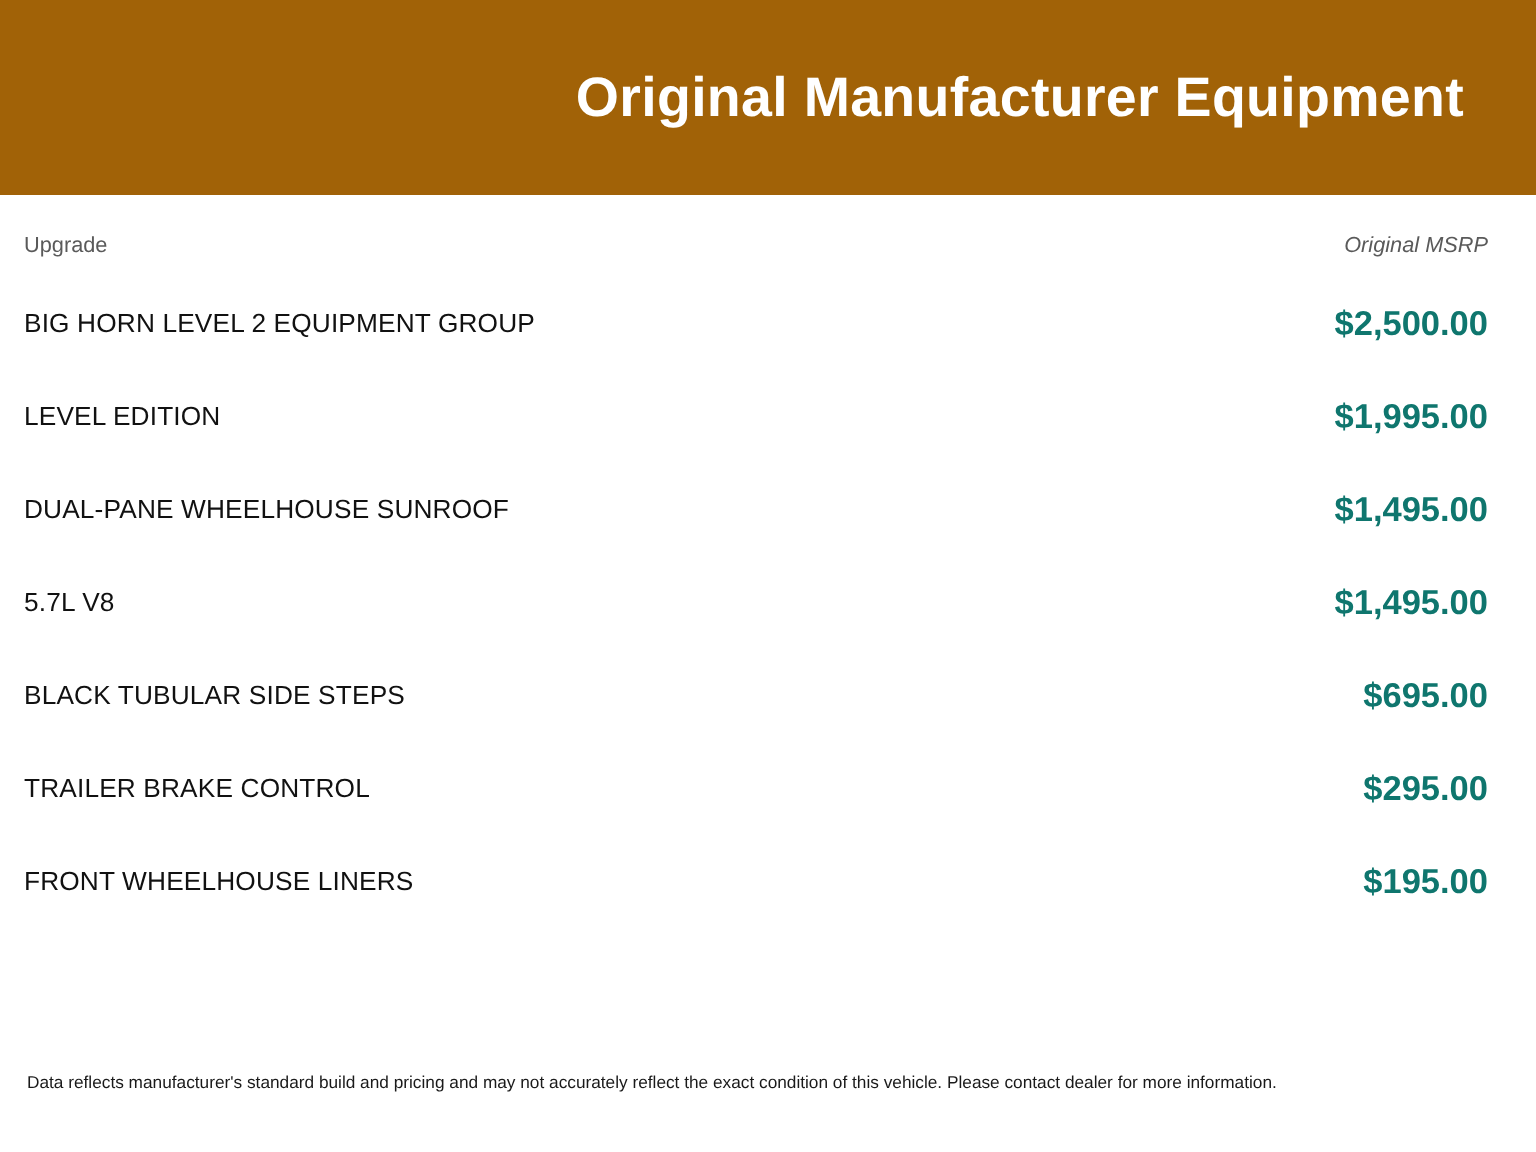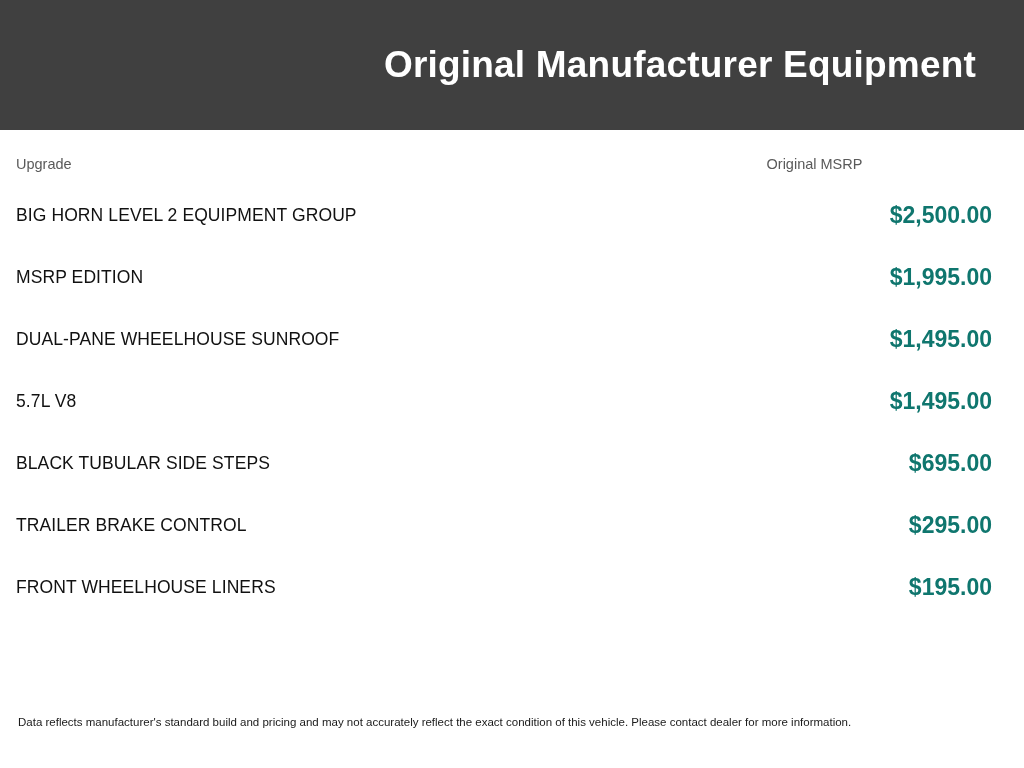--- a/index.html
+++ b/index.html
@@ -20,21 +20,21 @@
     position: relative;
     background: #ffffff;
     display: flex;
     flex-direction: column;
   }
 
   
   .banner {
     width: 100%;
     height: 130px;
-    background: #404040;
+    background: #a16207;
     box-sizing: border-box;
     display: flex;
     align-items: center;
     justify-content: flex-end;
     padding-right: 48px;
   }
   .banner-title {
     color: #ffffff;
     font-size: 37px;
     font-weight: bold;
@@ -61,21 +61,22 @@
     font-size: 14.5px;
     color: #5a5a5a;
     padding: 26px 0 12px 0;
     vertical-align: bottom;
     white-space: nowrap;
   }
   th.col-upgrade {
     text-align: left;
   }
   th.col-msrp {
-    text-align: left;
+    text-align: right;
+    font-style: italic;
   }
 
   table.equipment tbody td {
     padding: 18px 0 17px 0;
     vertical-align: middle;
     border: none;
   }
   td.cell-name {
     text-align: left;
     font-size: 17.5px;
@@ -124,21 +125,21 @@
           <th class="col-msrp">Original MSRP</th>
         </tr>
       </thead>
       <tbody id="equipment-rows">
 
       <tr>
             <td class="cell-name">BIG HORN LEVEL 2 EQUIPMENT GROUP</td>
             <td class="cell-price">$2,500.00</td>
           </tr>
           <tr>
-            <td class="cell-name">MSRP EDITION</td>
+            <td class="cell-name">LEVEL EDITION</td>
             <td class="cell-price">$1,995.00</td>
           </tr>
           <tr>
             <td class="cell-name">DUAL-PANE WHEELHOUSE SUNROOF</td>
             <td class="cell-price">$1,495.00</td>
           </tr>
           <tr>
             <td class="cell-name">5.7L V8</td>
             <td class="cell-price">$1,495.00</td>
           </tr>

